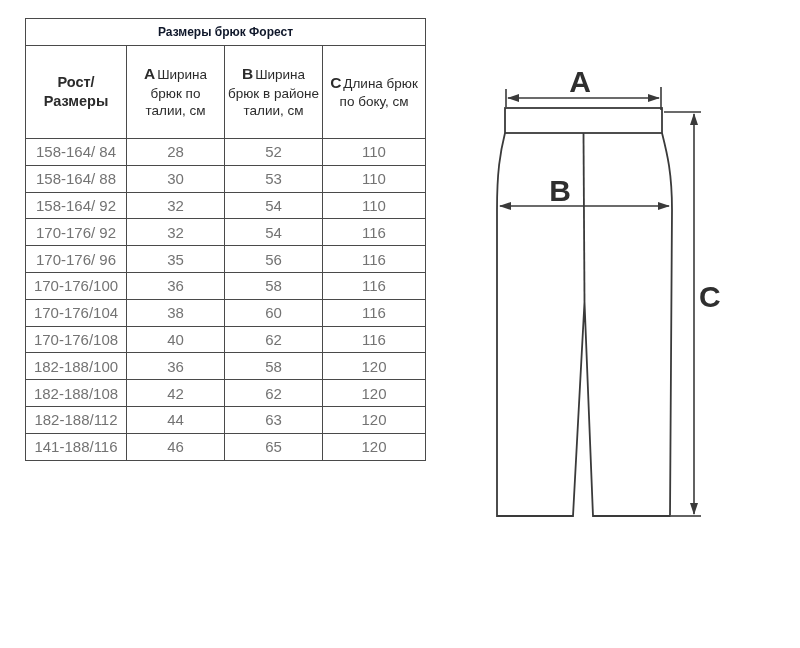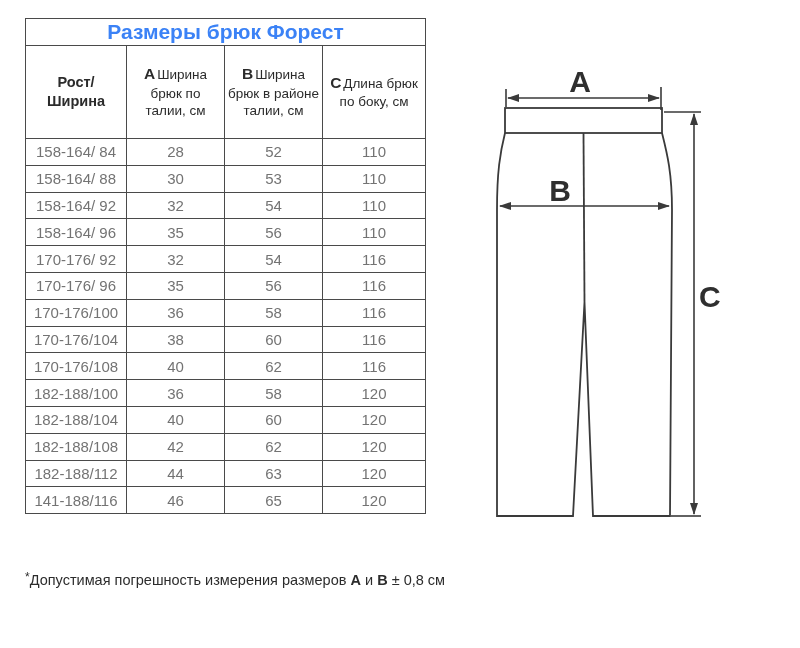--- a/index.html
+++ b/index.html
@@ -14,21 +14,21 @@
     border-collapse:collapse;table-layout:fixed;background:#fff;
   }
   .size-table th,.size-table td{
     border:1.6px solid #4a4a4a;text-align:center;vertical-align:middle;
     padding:0 3px;
   }
   .col-size{width:101px;}
   .col-a{width:98px;}
   .col-b{width:98px;}
   .col-c{width:103px;}
-  .title-cell{height:26px;font-size:21px;font-weight:bold;color:#3b82f6;}
+  .title-cell{height:26px;font-size:12px;font-weight:bold;color:#0f172a;}
   .head-cell{height:92px;font-size:13.5px;font-weight:normal;line-height:1.3;color:#2b2b2b;}
   .head-cell .letter{font-weight:bold;font-size:15.5px;margin-right:2px;}
   .head-cell.size-col-header{font-size:14.5px;font-weight:bold;}
   .size-table td{height:25.8px;font-size:15px;color:#737373;}
 
   .note{position:absolute;left:25px;font-size:14.5px;color:#2c2c2c;white-space:nowrap;}
   .note-1{top:570px;}
   .note-2{top:620px;}
   .note .star{display:inline-block;vertical-align:4px;font-size:12px;}
   .note b{font-weight:bold;}
@@ -48,21 +48,21 @@
       <col class="col-size">
         <col class="col-a">
         <col class="col-b">
         <col class="col-c">
     </colgroup>
     <thead>
       <tr>
         <th class="title-cell" colspan="4">Размеры брюк Форест</th>
       </tr>
       <tr>
-        <th class="head-cell size-col-header">Рост/Ширина</th>
+        <th class="head-cell size-col-header">Рост/Размеры</th>
         <th class="head-cell"><b class="letter">A</b><span>Ширина брюк по талии, см</span></th>
         <th class="head-cell"><b class="letter">B</b><span>Ширина брюк в районе талии, см</span></th>
         <th class="head-cell"><b class="letter">C</b><span>Длина брюк по боку, см</span></th>
       </tr>
     </thead>
     <tbody>
         <tr>
           <td>158-164/ 84</td>
           <td>28</td>
           <td>52</td>
@@ -71,26 +71,20 @@
         <tr>
           <td>158-164/ 88</td>
           <td>30</td>
           <td>53</td>
           <td>110</td>
         </tr>
         <tr>
           <td>158-164/ 92</td>
           <td>32</td>
           <td>54</td>
-          <td>110</td>
-        </tr>
-        <tr>
-          <td>158-164/ 96</td>
-          <td>35</td>
-          <td>56</td>
           <td>110</td>
         </tr>
         <tr>
           <td>170-176/ 92</td>
           <td>32</td>
           <td>54</td>
           <td>116</td>
         </tr>
         <tr>
           <td>170-176/ 96</td>
@@ -113,26 +107,20 @@
         <tr>
           <td>170-176/108</td>
           <td>40</td>
           <td>62</td>
           <td>116</td>
         </tr>
         <tr>
           <td>182-188/100</td>
           <td>36</td>
           <td>58</td>
-          <td>120</td>
-        </tr>
-        <tr>
-          <td>182-188/104</td>
-          <td>40</td>
-          <td>60</td>
           <td>120</td>
         </tr>
         <tr>
           <td>182-188/108</td>
           <td>42</td>
           <td>62</td>
           <td>120</td>
         </tr>
         <tr>
           <td>182-188/112</td>
@@ -167,16 +155,15 @@
 
     <line class="dim" x1="20" y1="146" x2="189" y2="146" marker-start="url(#arw)" marker-end="url(#arw)"></line>
     <text class="lbl" x="80" y="141" text-anchor="middle">B</text>
 
     <line class="dim" x1="184" y1="52" x2="221" y2="52"></line>
     <line class="dim" x1="191" y1="456" x2="221" y2="456"></line>
     <line class="dim" x1="214" y1="54" x2="214" y2="454" marker-start="url(#arw)" marker-end="url(#arw)"></line>
     <text class="lbl" x="219" y="247" text-anchor="start">C</text>
   </svg>
 
-  <div class="note note-1"><span class="star">*</span><span>Допустимая погрешность измерения размеров </span><b>A</b><span> и </span><b>B</b><span> ± 0,8 см</span></div>
 
 
 </div>
 
 </body></html>

